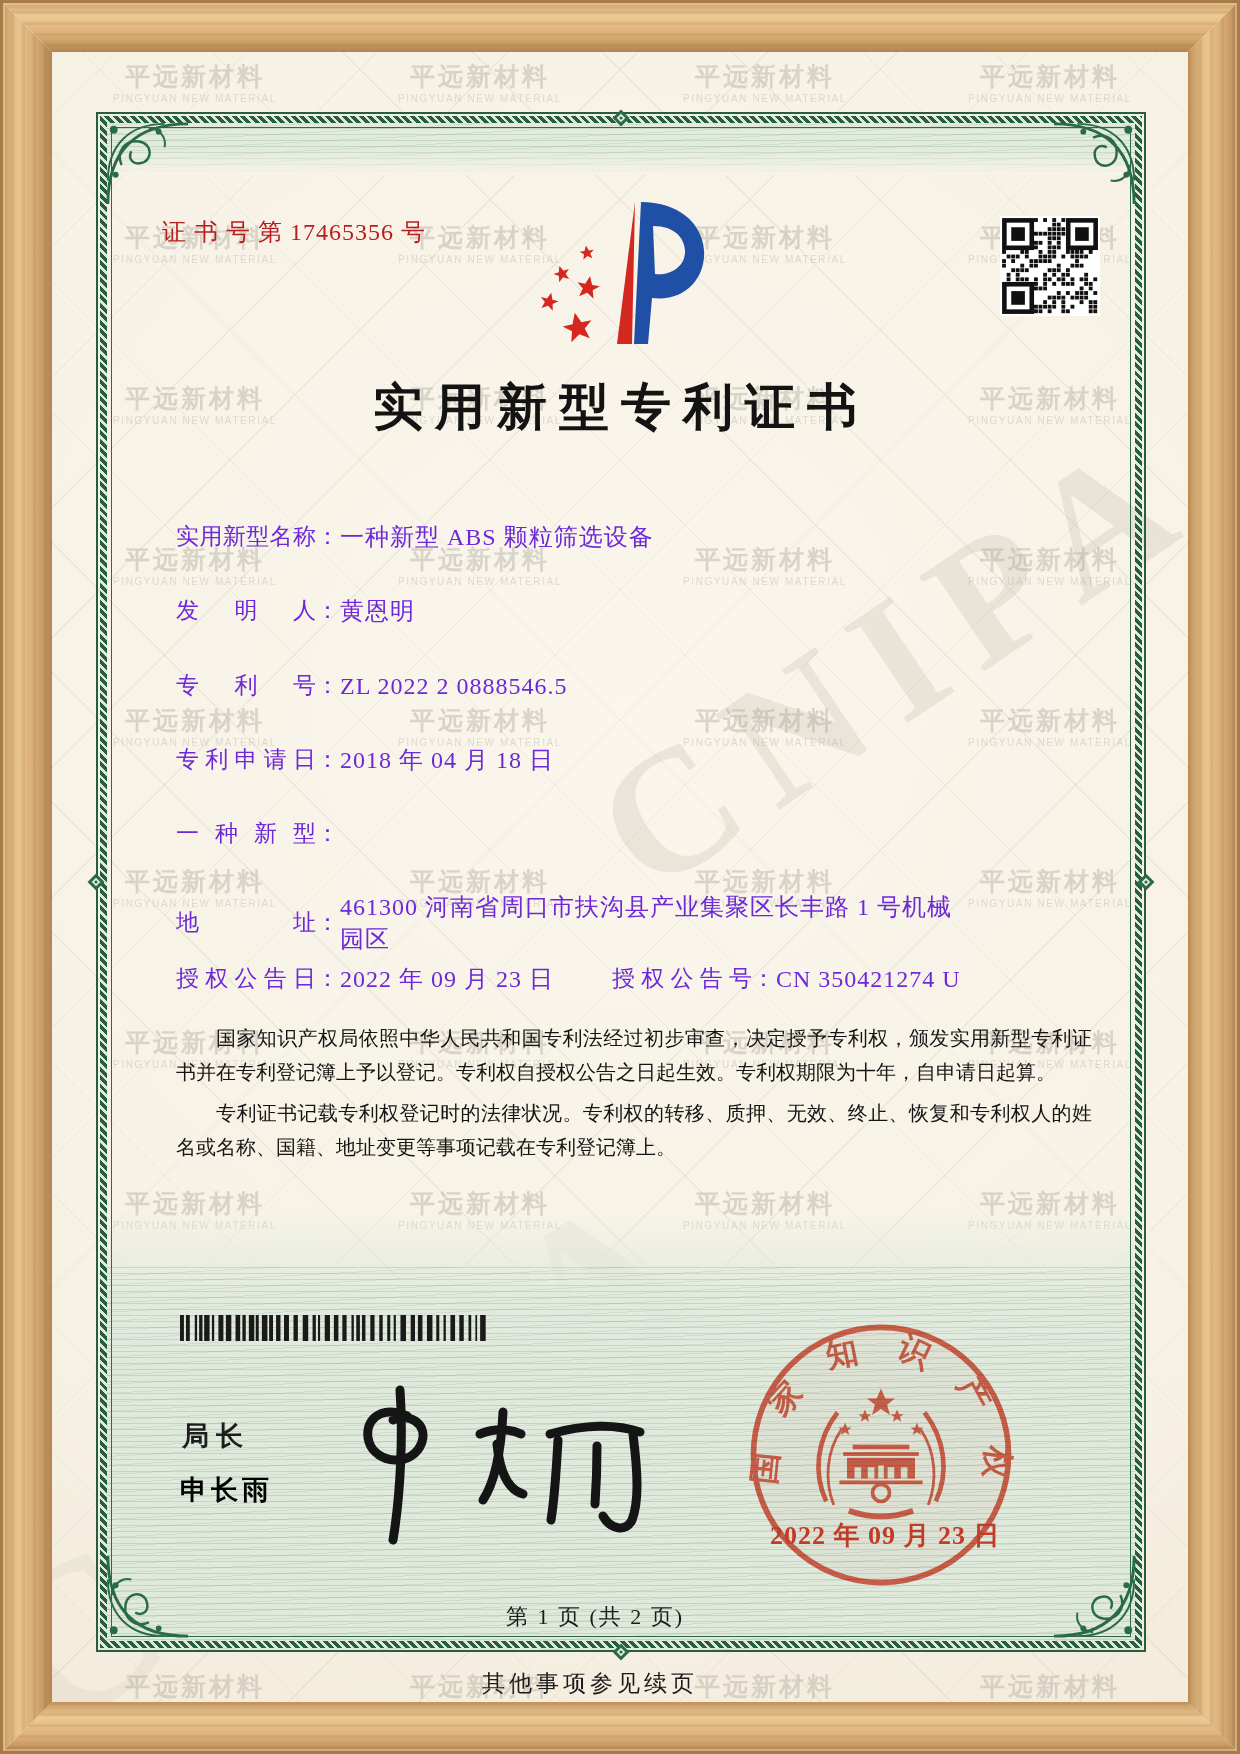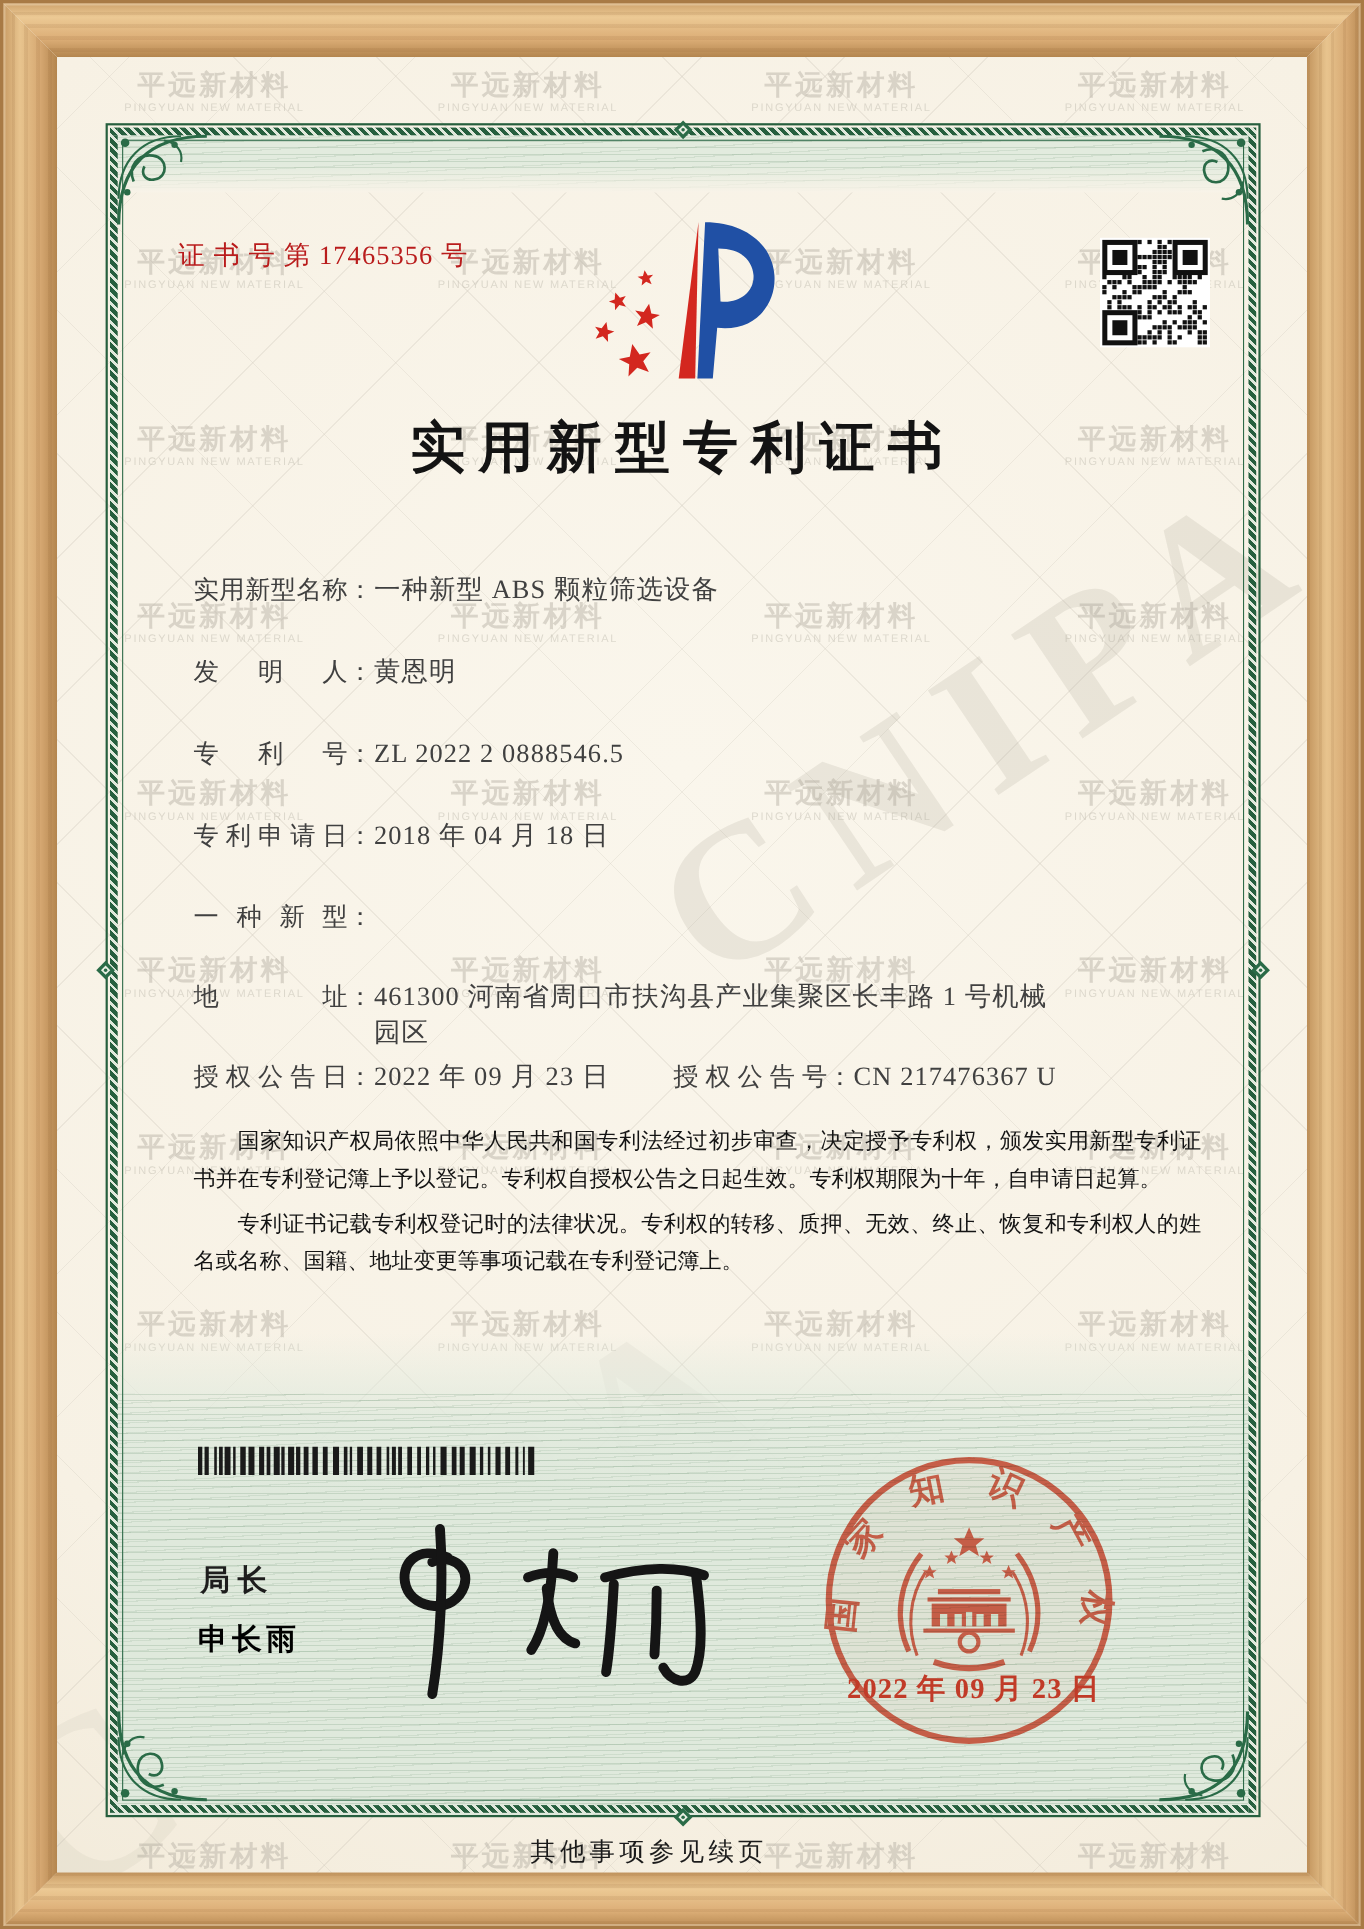--- a/index.html
+++ b/index.html
@@ -62,21 +62,21 @@
      background:linear-gradient(180deg, rgba(248,243,232,0), #f8f3e8)}
 
   
   .cert-no{position:absolute;left:162px;top:216px;z-index:5;font-size:24px;
            letter-spacing:1px;color:#b91c1c}
   .logo{position:absolute;left:535px;top:198px;z-index:5;width:175px;height:150px}
   .qr{position:absolute;left:1000px;top:216px;z-index:5;width:100px;height:100px}
   .title{position:absolute;left:96px;top:374px;width:1050px;z-index:5;text-align:center;
          font-size:50px;font-weight:700;letter-spacing:12px;color:#131313}
 
-  .field{position:absolute;z-index:5;display:flex;align-items:flex-start;color:#404040}
+  .field{position:absolute;z-index:5;display:flex;align-items:center;color:#6d28d9}
   .field .lab{flex:none;width:140px;font-size:23px;text-align:justify;text-align-last:justify;line-height:32px}
   .field .colon{flex:none;width:24px;font-size:23px;line-height:32px}
   .field .val{font-size:24px;letter-spacing:1px;line-height:32px}
   .val-wrap{width:618px}
 
   .paras{position:absolute;left:176px;top:1022px;width:916px;z-index:5;font-size:20px;
          line-height:33.5px;color:#141414;text-align:justify}
   .paras p{margin:0;text-indent:2em}
   .paras p + p{margin-top:8px}
 
@@ -658,21 +658,21 @@
       <span class="val val-wrap">461300 河南省周口市扶沟县产业集聚区长丰路 1 号机械园区</span>
   </div>
   <div class="field" style="left:176px;top:963px">
     <span class="lab">授权公告日</span>
       <span class="colon">：</span>
       <span class="val">2022 年 09 月 23 日</span>
   </div>
   <div class="field" style="left:612px;top:963px">
     <span class="lab">授权公告号</span>
       <span class="colon">：</span>
-      <span class="val">CN 217476367 U</span>
+      <span class="val">CN 350421274 U</span>
   </div>
 
   <div class="paras">
     <p>国家知识产权局依照中华人民共和国专利法经过初步审查，决定授予专利权，颁发实用新型专利证书并在专利登记簿上予以登记。专利权自授权公告之日起生效。专利权期限为十年，自申请日起算。</p>
     <p>专利证书记载专利权登记时的法律状况。专利权的转移、质押、无效、终止、恢复和专利权人的姓名或名称、国籍、地址变更等事项记载在专利登记簿上。</p>
   </div>
 
   <div class="barcode">
     <svg viewBox="0 0 312 26" width="312" height="26">
         <rect x="0" y="0" width="3.9125538189793585" height="26" fill="#1a1a1a"></rect>
@@ -765,20 +765,21 @@
         <path stroke-width="5" d="M58,42 C72,12 68,-24 46,-52"></path>
         <path stroke-width="3" d="M-50,46 C-60,20 -58,-10 -42,-34"></path>
         <path stroke-width="3" d="M50,46 C60,20 58,-10 42,-34"></path>
         <path stroke-width="6" d="M-34,52 Q0,64 34,52"></path>
       </g>
     </g>
   </svg>
 
   <div class="seal-date">2022 年 09 月 23 日</div>
 
+  <div class="page-num">第 1 页 (共 2 页)</div>
   <div class="footer-note">其他事项参见续页</div>
 
   <div class="wood wood-top"></div>
   <div class="wood wood-bottom"></div>
   <div class="wood wood-left"></div>
   <div class="wood wood-right"></div>
   <div class="wood-rim"></div>
 </div>
 
 </body></html>

